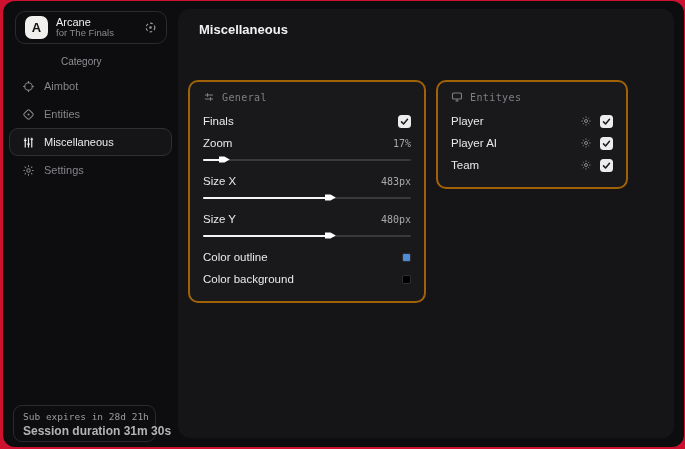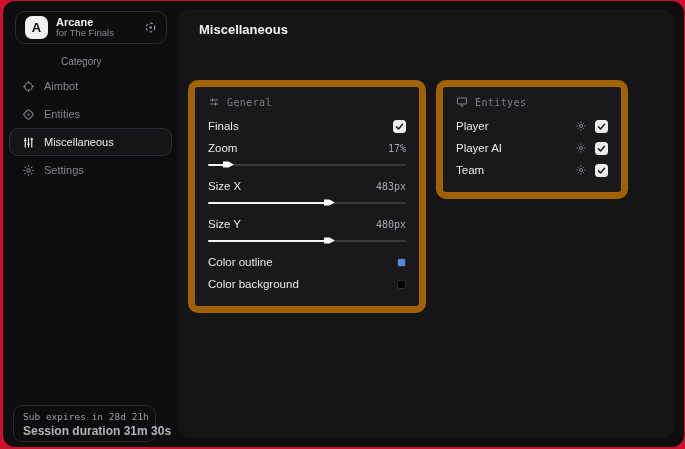--- a/index.html
+++ b/index.html
@@ -22,21 +22,21 @@
     position:absolute; left:12px; top:10px; width:152px; height:33px;
     border:1px solid #2b2b2e; border-radius:10px;
     display:flex; align-items:center; padding:0 9px;
   }
   .logo-sq {
     width:23px; height:23px; background:#f2f0ee; border-radius:7px;
     display:flex; align-items:center; justify-content:center;
     font-weight:bold; font-size:13px; color:#111; margin-right:8px;
   }
   .logo-text { flex:1; line-height:1.15; }
-  .logo-title { font-size:11px; font-weight:bold; color:#f0f0f0; }
+  .logo-title { font-size:11px; font-weight:normal; color:#f0f0f0; }
   .logo-sub { font-size:9.5px; color:#8b8b90; }
   .logo-gear { color:#9a9a9f; display:flex; }
   .category {
     position:absolute; left:14px; top:55px;
     font-size:10px; color:#8f8f94;margin-left:44px;
   }
   .nav { position:absolute; left:0; top:71px; right:0; }
   .nav-item {
     height:28px; margin:0 6px; padding:0 12px;
     display:flex; align-items:center; gap:9px;
@@ -66,21 +66,21 @@
   .tabs {
     position:absolute; left:15px; top:41px;
     display:inline-flex; background:#1d1d20; border-radius:8px; padding:3px; gap:2px;
   }
   .tab {
     font-size:10.5px; padding:4px 11px; border-radius:6px; color:#8a8a8f;
   }
   .tab.active { background:#3a3a3d; color:#f0f0f0; font-weight:bold; }
   .cards { position:absolute; left:10px; top:71px; display:flex; gap:10px; align-items:flex-start; }
   .card {
-    background:#19191b; border:7px solid #a16207; border-radius:10px;
+    background:#19191b; border:2px solid #a16207; border-radius:10px;
     padding:9px 13px 11px;
   }
   .card-general { width:238px; }
   .card-entities { width:192px; }
   .card-head {
     display:flex; align-items:center; gap:7px;
     font-family:"DejaVu Sans Mono", monospace; font-size:10px; color:#7f7f85;
     letter-spacing:.4px; margin-bottom:7px;
   }
   .card-head .hicon { display:flex; color:#7f7f85; }

